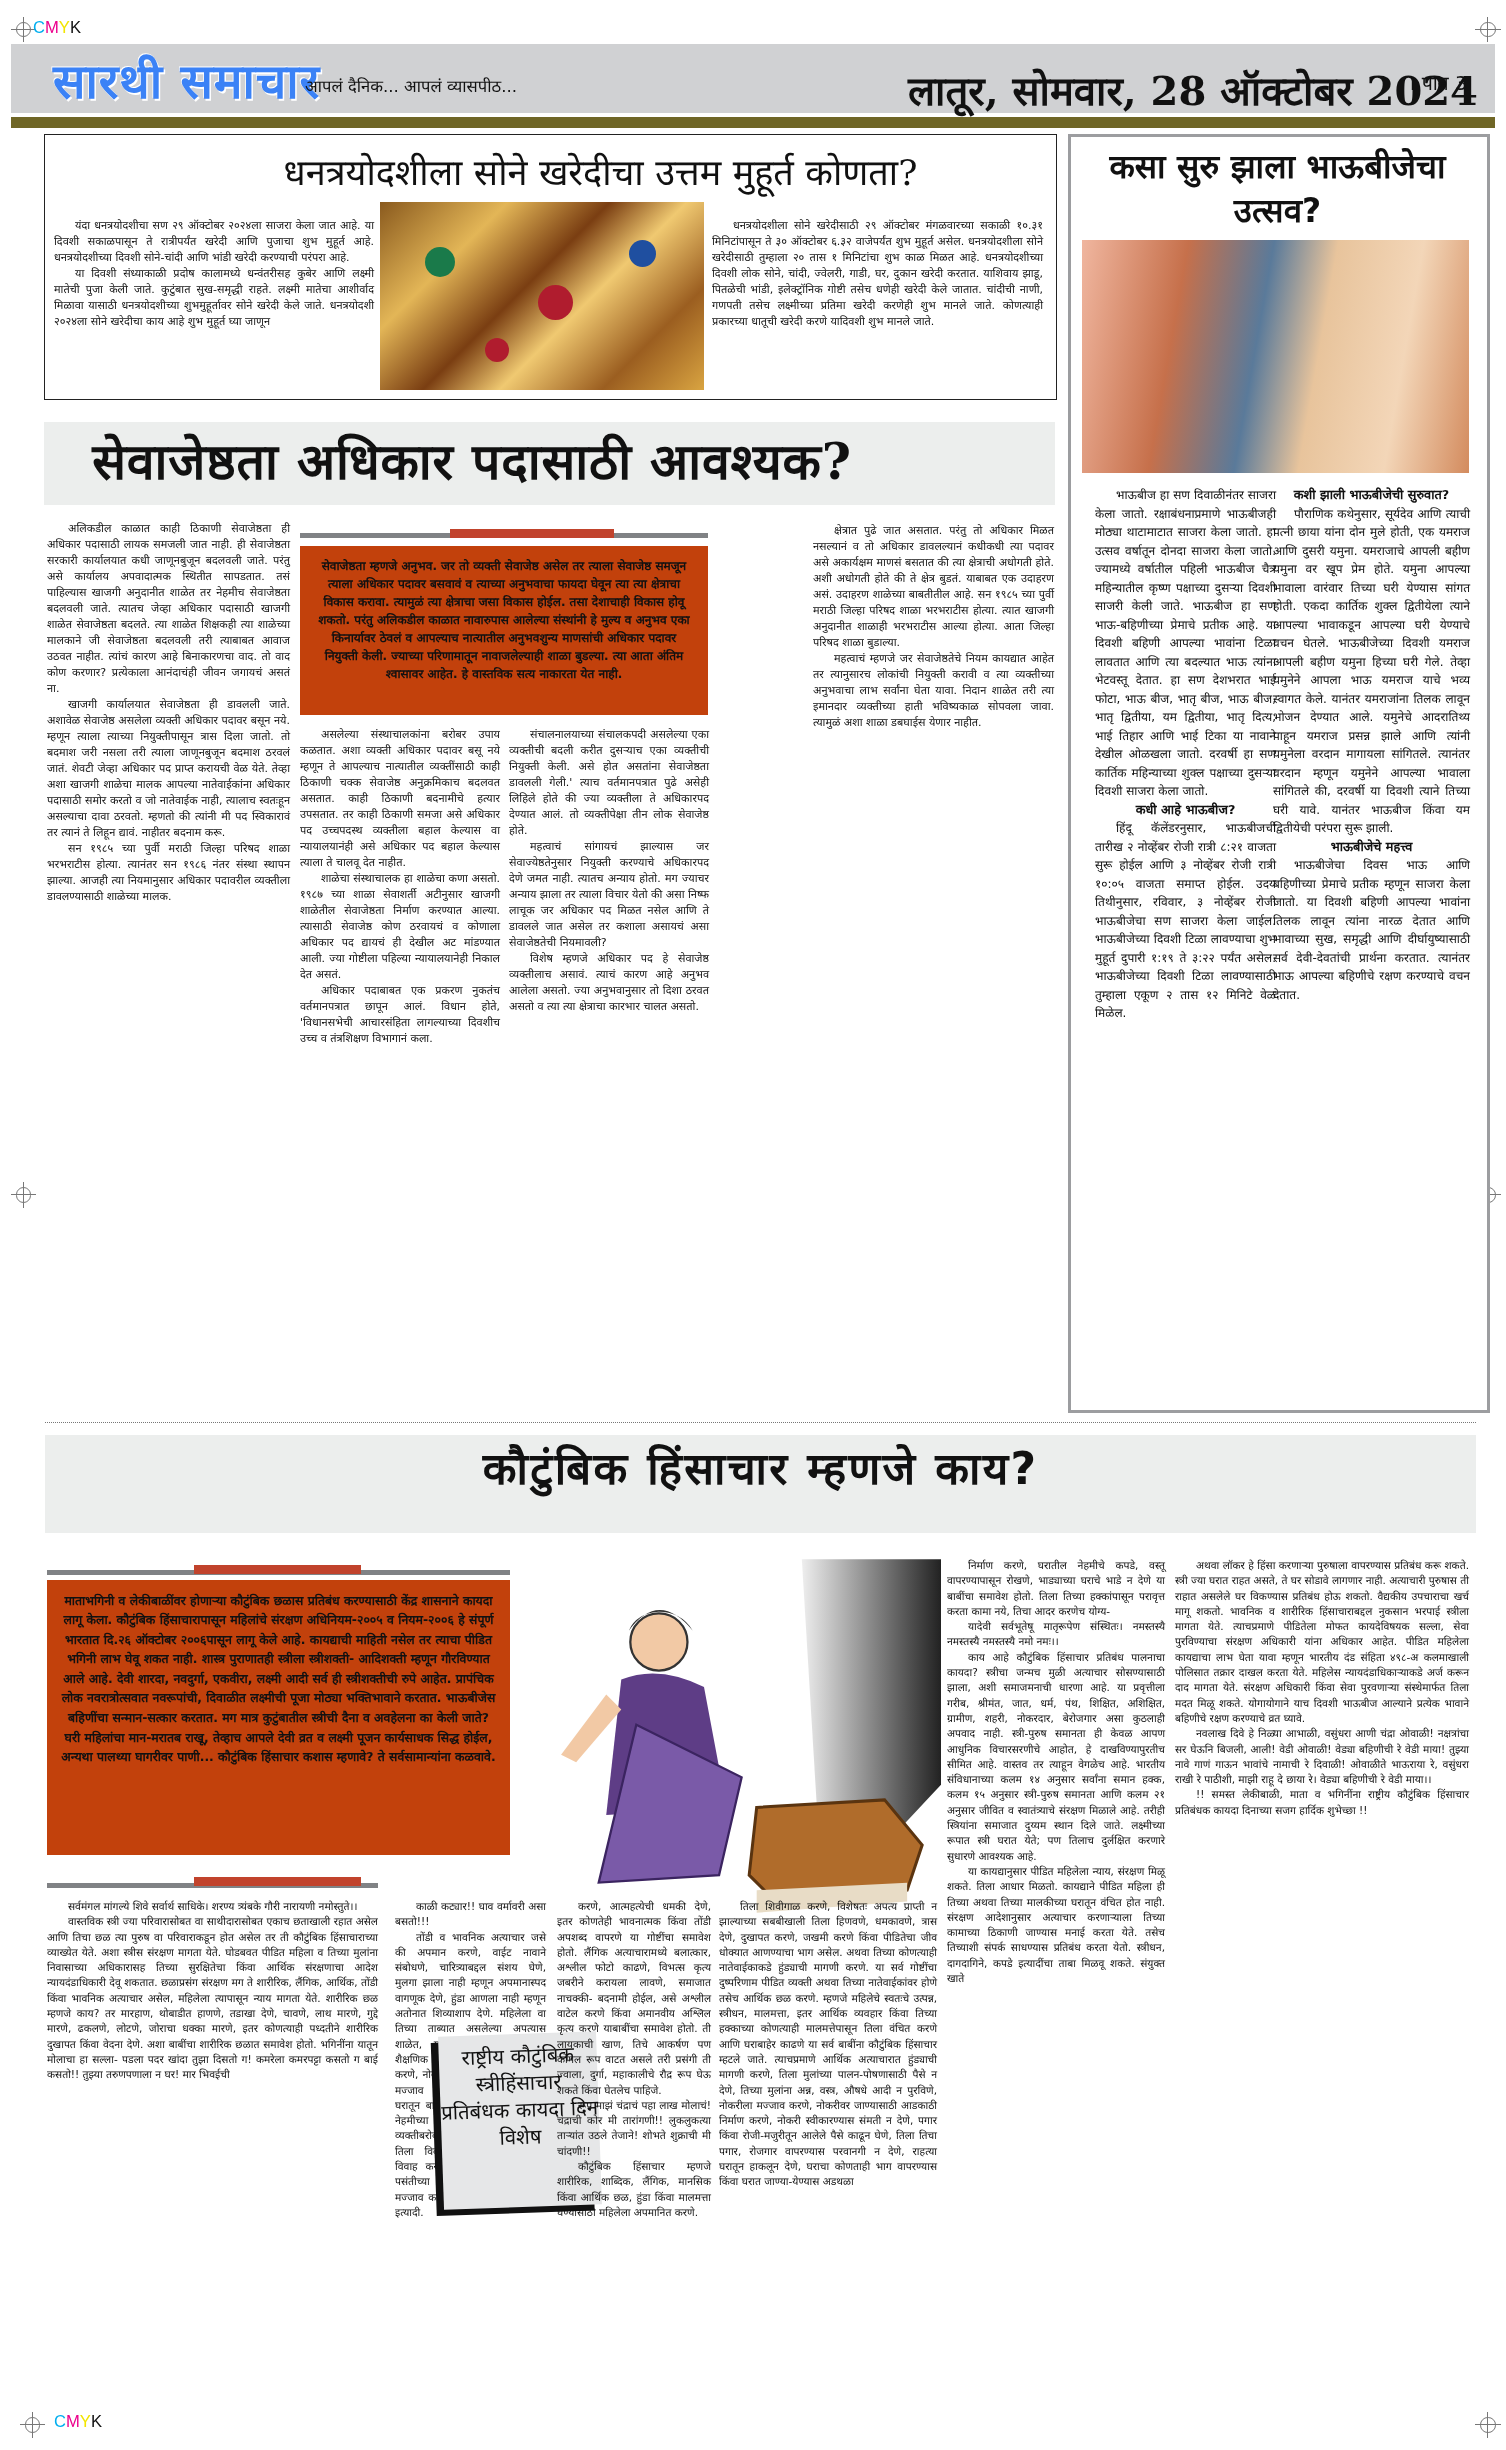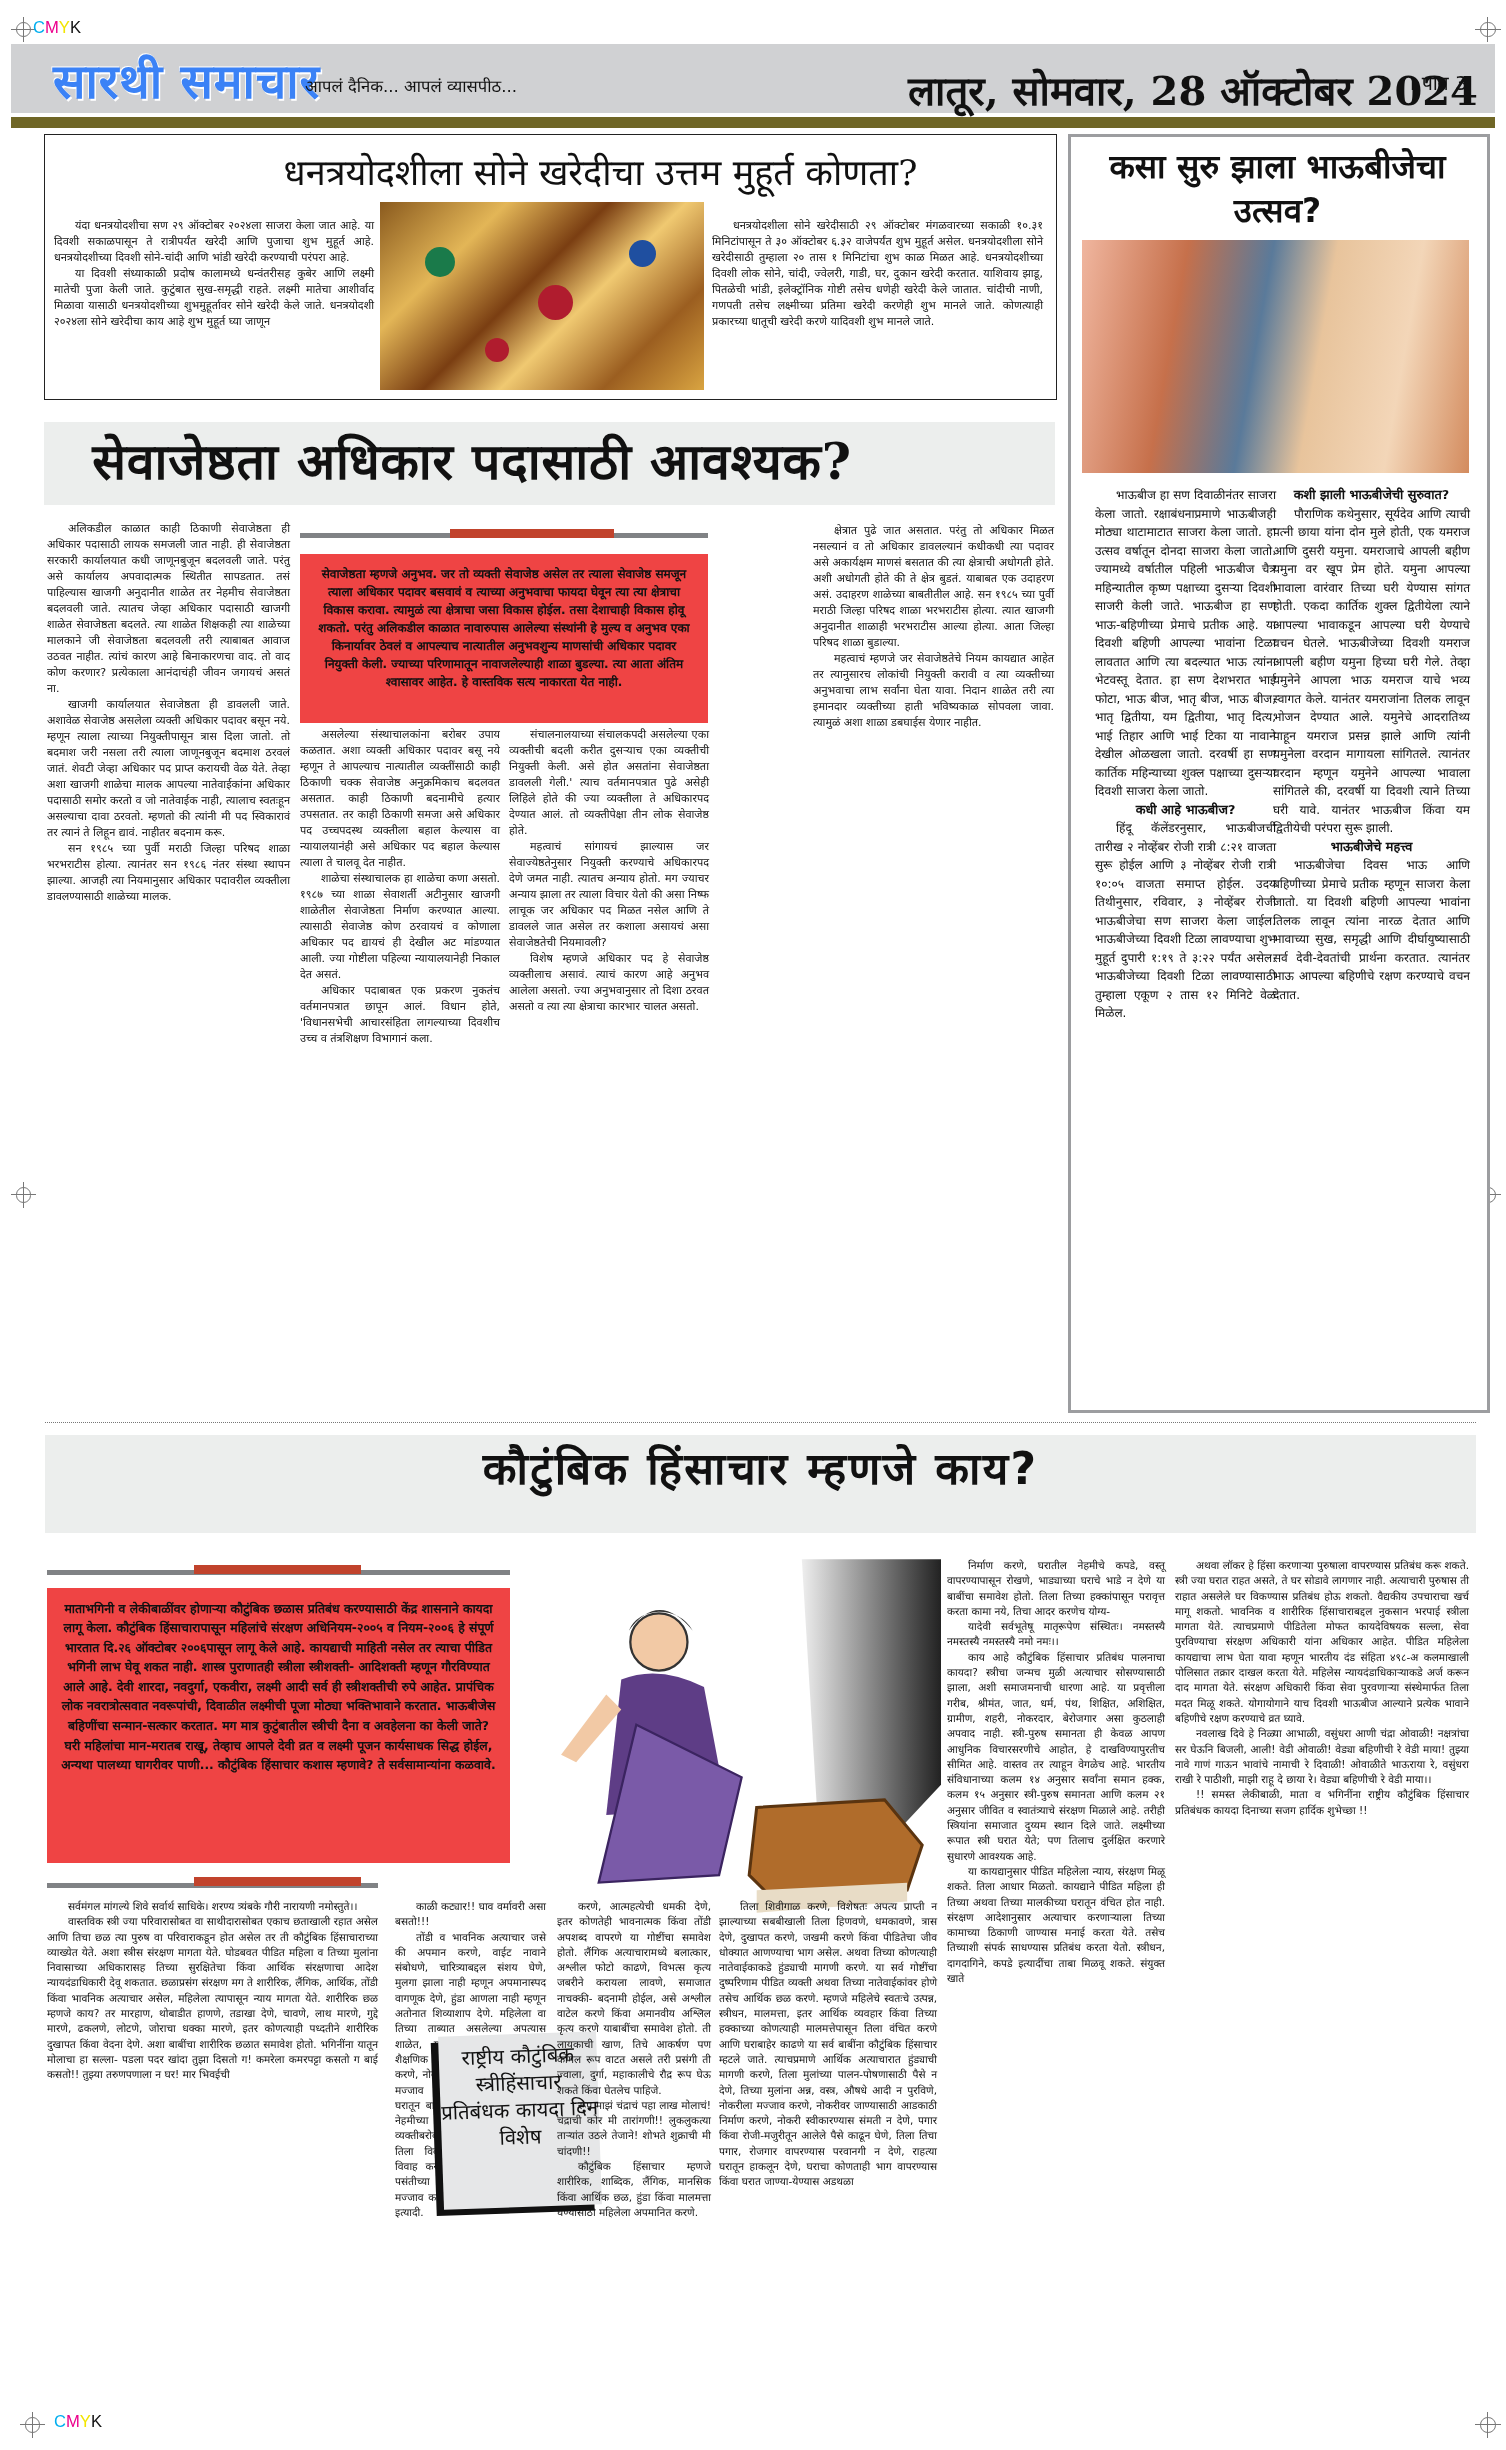--- a/index.html
+++ b/index.html
@@ -31,21 +31,21 @@
   .side{left:1068px;top:134px;width:416px;height:1273px;border:3px solid #9c9da0;background:#fff;}
   .sideh{left:1071px;top:145px;width:413px;text-align:center;font-family:"DejaVu Sans",sans-serif;font-weight:bold;font-size:33px;line-height:44px;}
   .img-kids{left:1082px;top:240px;width:387px;height:233px;background:linear-gradient(100deg,#f0b69f 0%,#c6704b 25%,#5a7a9a 45%,#e8c49c 60%,#f3d6b8 80%,#d38b5e 100%);}
   .sub{font-weight:bold;text-align:center;text-indent:0 !important;font-size:12.8px;}
 
   
   .h2band{left:44px;top:422px;width:1011px;height:83px;background:#eceeed;}
   .h2a{left:44px;top:426px;width:856px;text-align:center;font-family:"DejaVu Serif",serif;font-weight:bold;font-size:50px;letter-spacing:0.8px;}
   .rule{height:4.5px;background:#808285;}
   .redbar{height:9px;background:#c1432c;}
-  .quote{background:#ef4444;font-family:"DejaVu Sans",sans-serif;font-weight:bold;font-size:12px;line-height:18px;text-align:center;padding:10.5px 13.6px;box-sizing:border-box;margin-top:8px;}
+  .quote{background:#c2410c;font-family:"DejaVu Sans",sans-serif;font-weight:bold;font-size:12px;line-height:18px;text-align:center;padding:10.5px 13.6px;box-sizing:border-box;}
 
   
   .dotline{left:45px;top:1422px;width:1431px;height:0;border-top:1.5px dotted #777;}
   .h3band{left:45px;top:1435px;width:1431px;height:98px;background:#eceeed;}
   .h3a{left:45px;top:1437px;width:1431px;text-align:center;font-family:"DejaVu Sans",sans-serif;font-weight:bold;font-size:44px;letter-spacing:2.3px;}
   .illus{left:531px;top:1559px;width:410px;height:384px;background:#fff;}
   .callout{left:441px;top:2034px;width:158px;height:173px;background:#e6e7e8;box-shadow:-7.5px 6px 0 #111;transform:rotate(-2deg);text-align:center;font-family:"DejaVu Sans",sans-serif;font-size:20.3px;line-height:27px;padding-top:9px;box-sizing:border-box;}
   .tightcol{font-size:10.5px;line-height:15.3px;}
 </style>
 </head>

